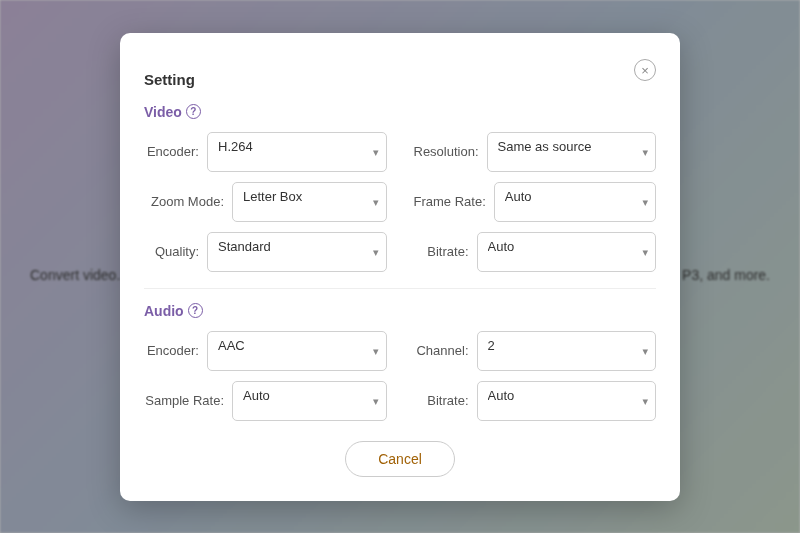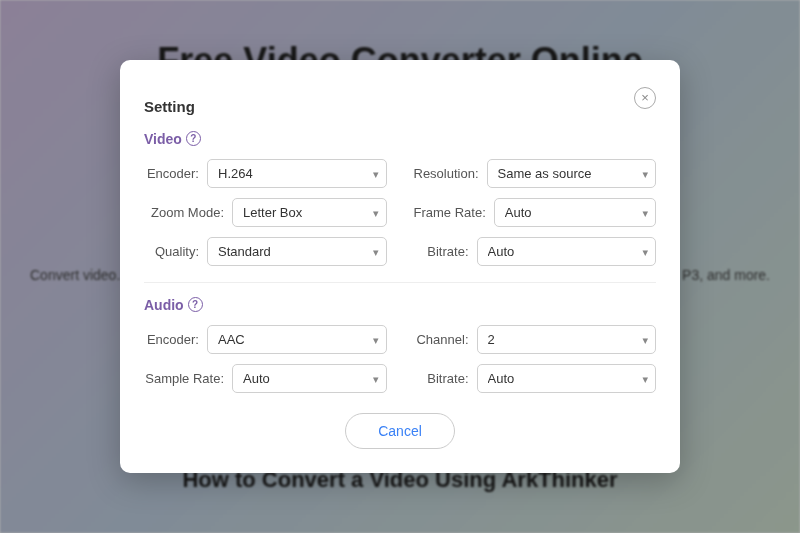--- a/index.html
+++ b/index.html
@@ -144,21 +144,21 @@
     .field-label.narrow { min-width: 55px; }
     .field-label.wide { min-width: 80px; }
 
     .select-wrap {
       flex: 1;
       position: relative;
     }
 
     .select-box {
       width: 100%;
-      padding: 6px 28px 6px 10px;
+      padding: 6px 28px 17px 10px;
       border: 1px solid #d0d0d0;
       border-radius: 5px;
       font-size: 13px;
       color: #333;
       background: #fff;
       appearance: none;
       cursor: pointer;
       outline: none;
     }
 
@@ -186,21 +186,21 @@
       gap: 16px;
       margin-top: 20px;
     }
 
     .btn-cancel {
       padding: 9px 32px;
       border-radius: 20px;
       border: 1.5px solid #ccc;
       background: #fff;
       font-size: 14px;
-      color: #3b82f6;
+      color: #a16207;
       cursor: pointer;
     }
 
     .btn-ok {
       padding: 9px 36px;
       border-radius: 20px;
       border: none;
       background: #7B5EA7;
       font-size: 14px;
       color: #fff;

